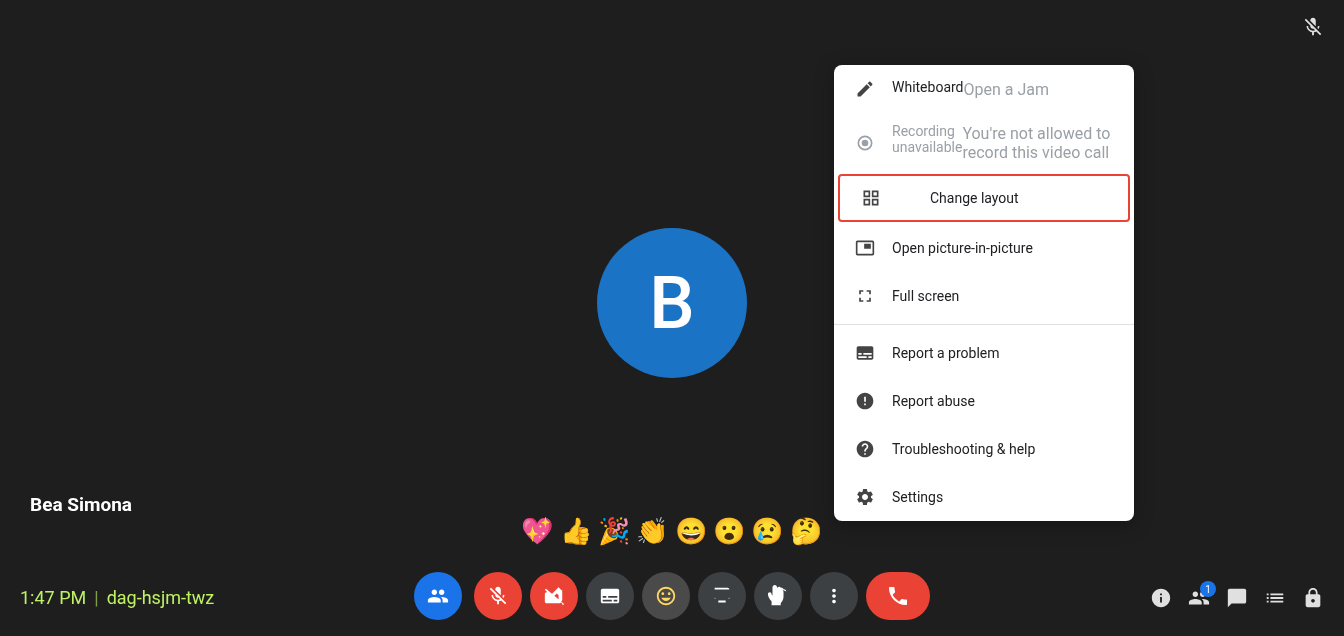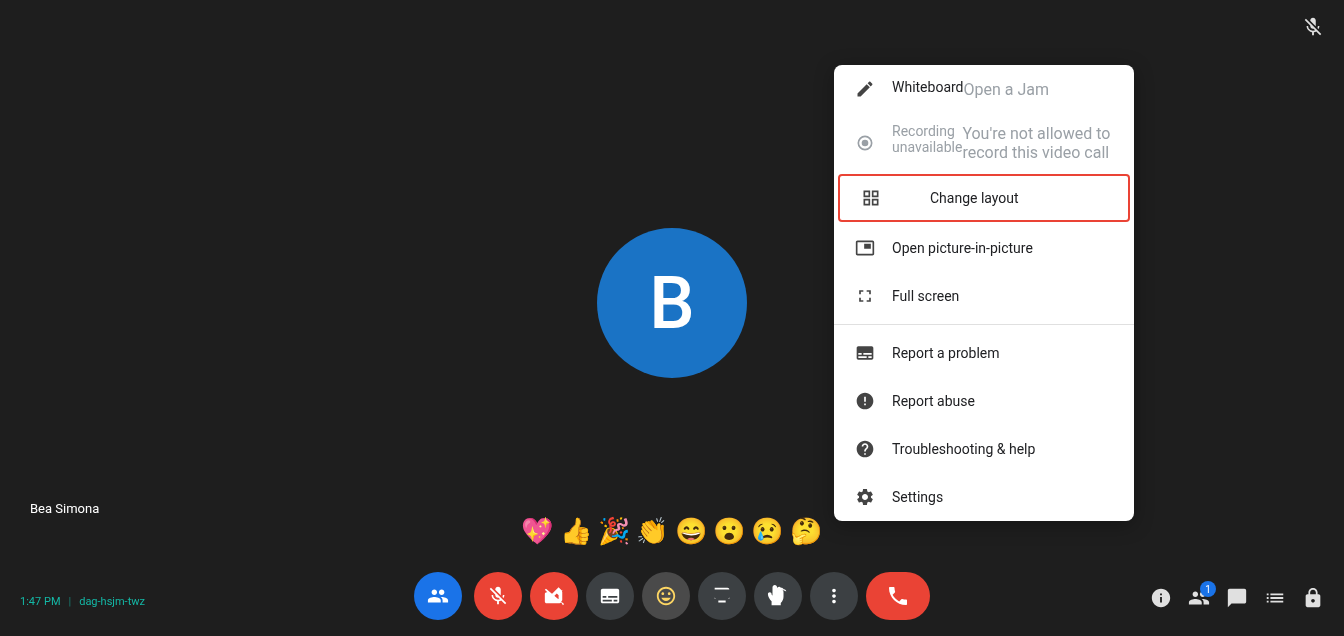--- a/index.html
+++ b/index.html
@@ -39,22 +39,22 @@
       font-size: 72px;
       font-weight: 500;
     }
 
     
     .participant-name {
       position: absolute;
       bottom: 120px;
       left: 30px;
       color: white;
-      font-size: 13px;
-      font-weight: 400;
+      font-size: 19px;
+      font-weight: 700;
     }
 
     
     .bottom-bar {
       position: absolute;
       bottom: 0;
       left: 0;
       right: 0;
       height: 80px;
       background: #1e1e1e;
@@ -62,22 +62,22 @@
       align-items: center;
       justify-content: center;
       gap: 8px;
     }
 
     
     .meeting-info {
       position: absolute;
       bottom: 28px;
       left: 20px;
-      color: #14b8a6;
-      font-size: 11px;
+      color: #bef264;
+      font-size: 18px;
       display: flex;
       align-items: center;
       gap: 8px;
     }
     .meeting-info .separator {
       opacity: 0.6;
     }
 
     
     .emoji-bar {

